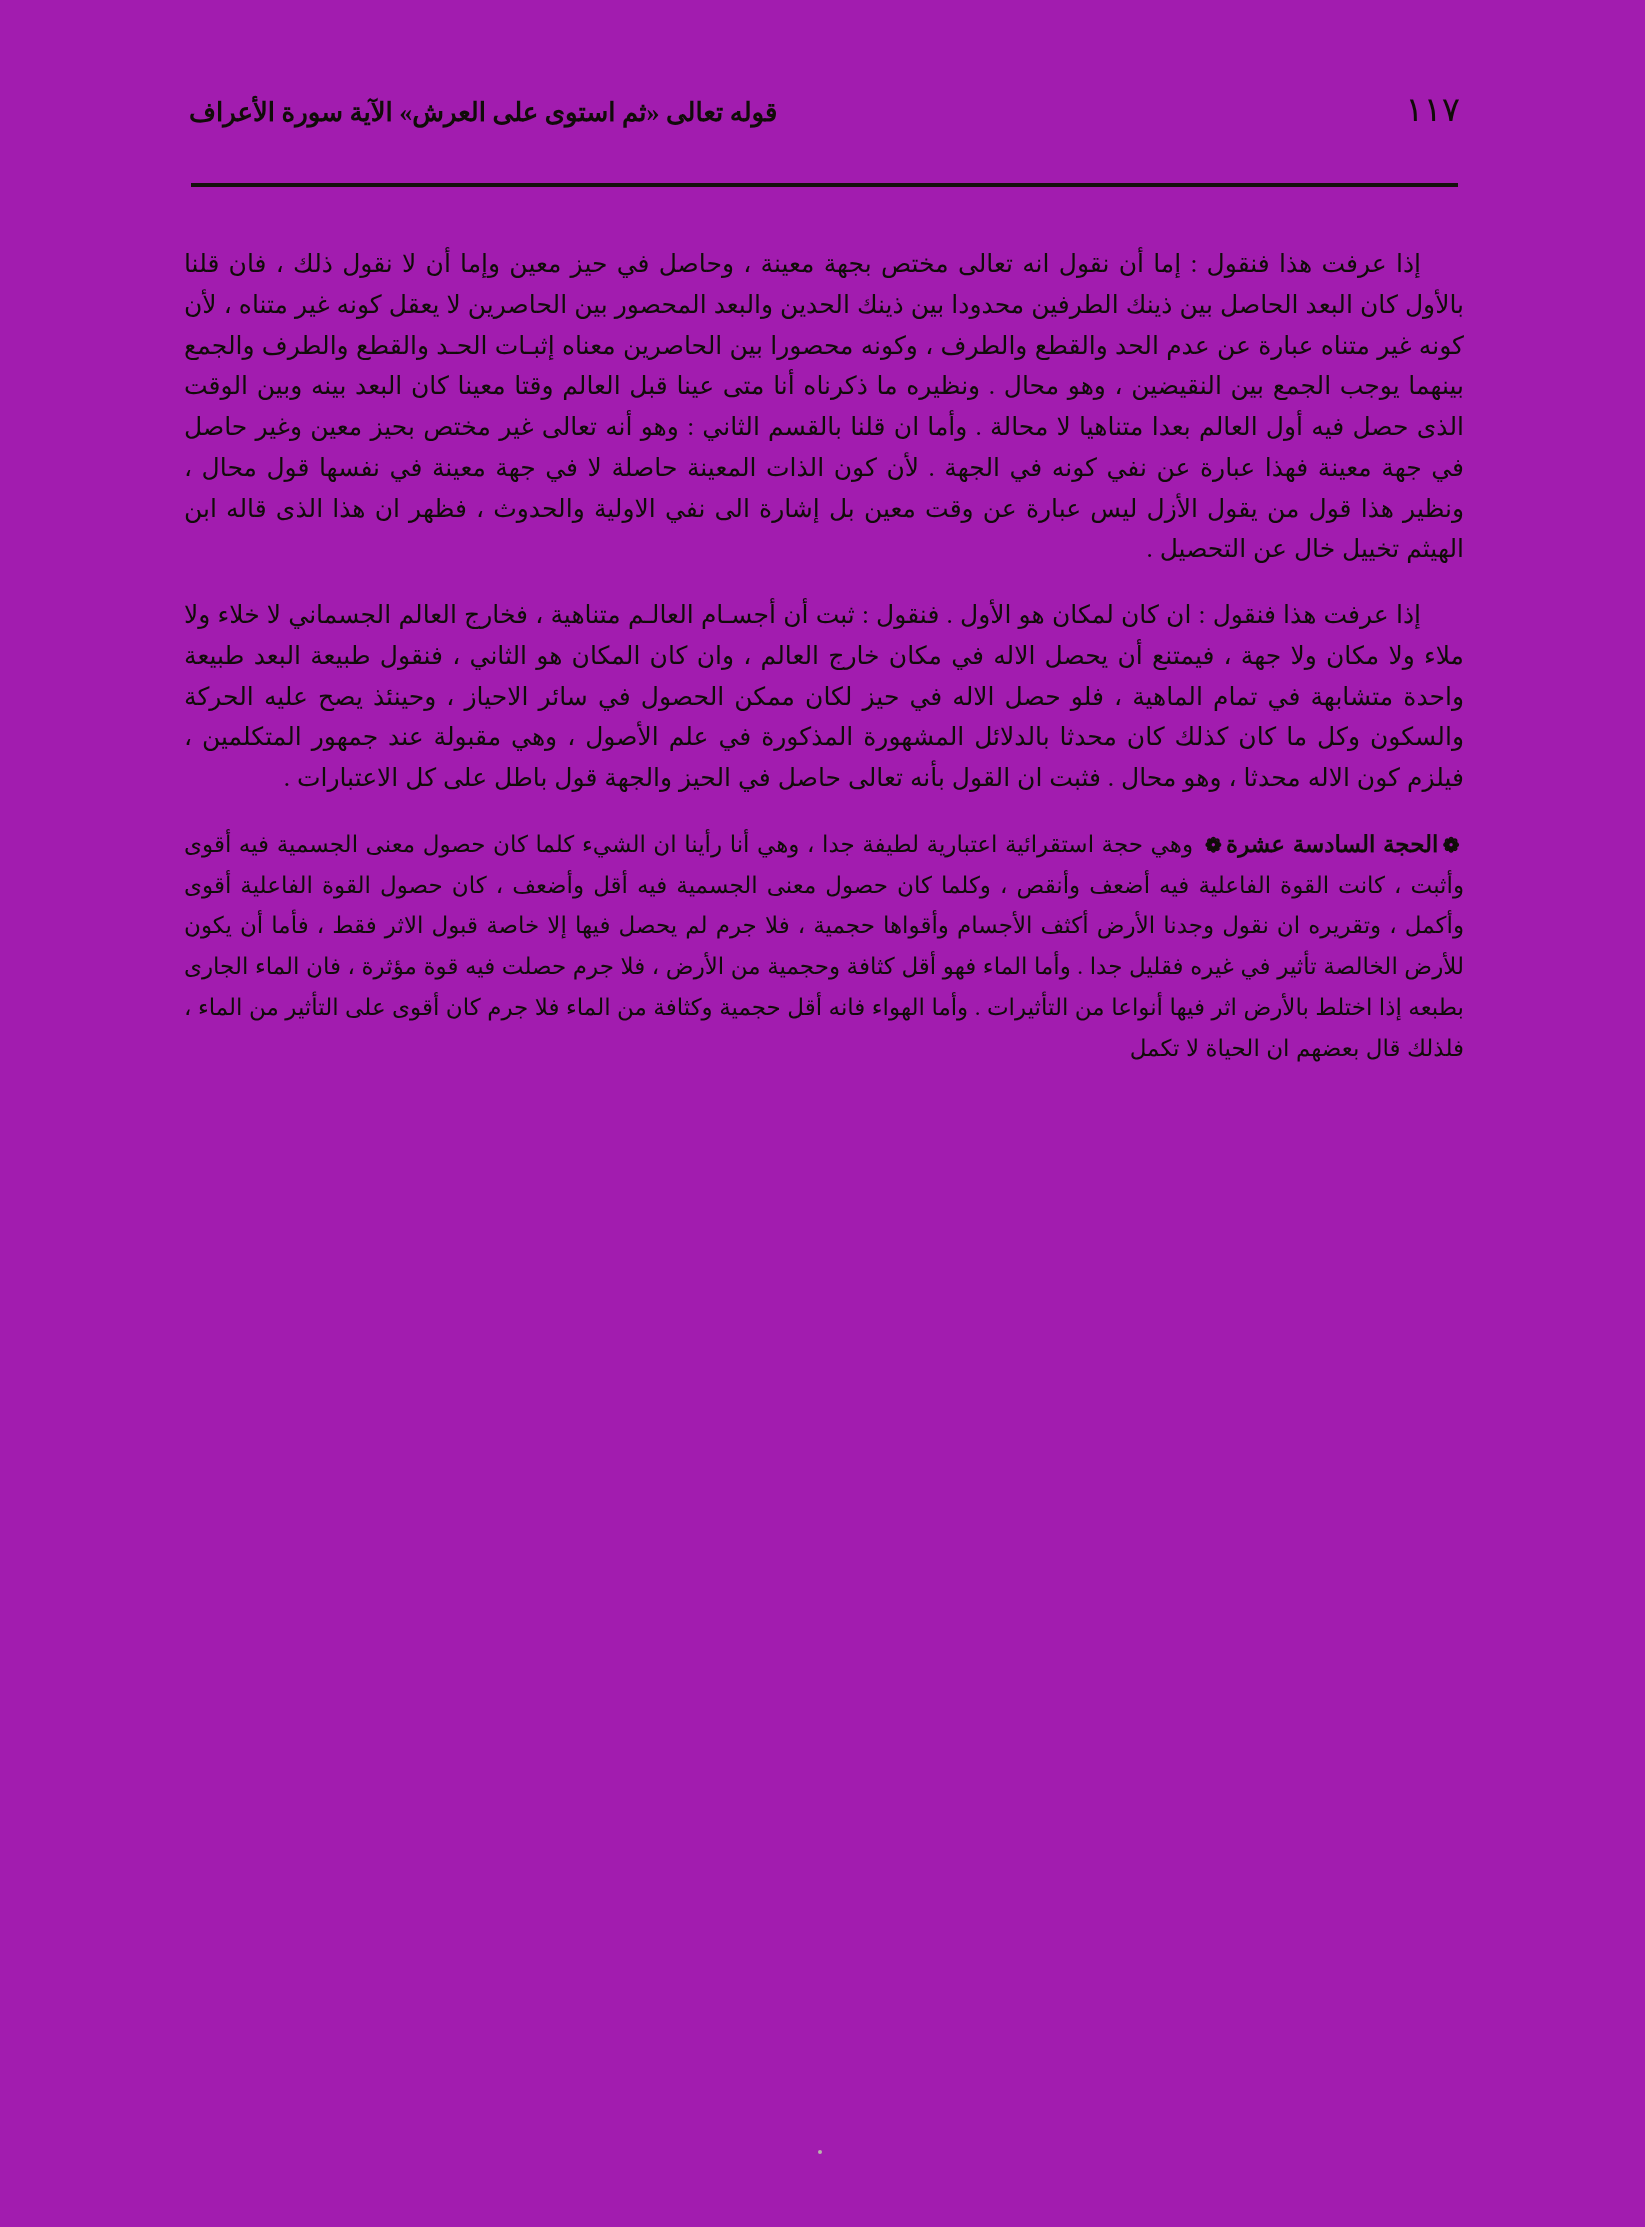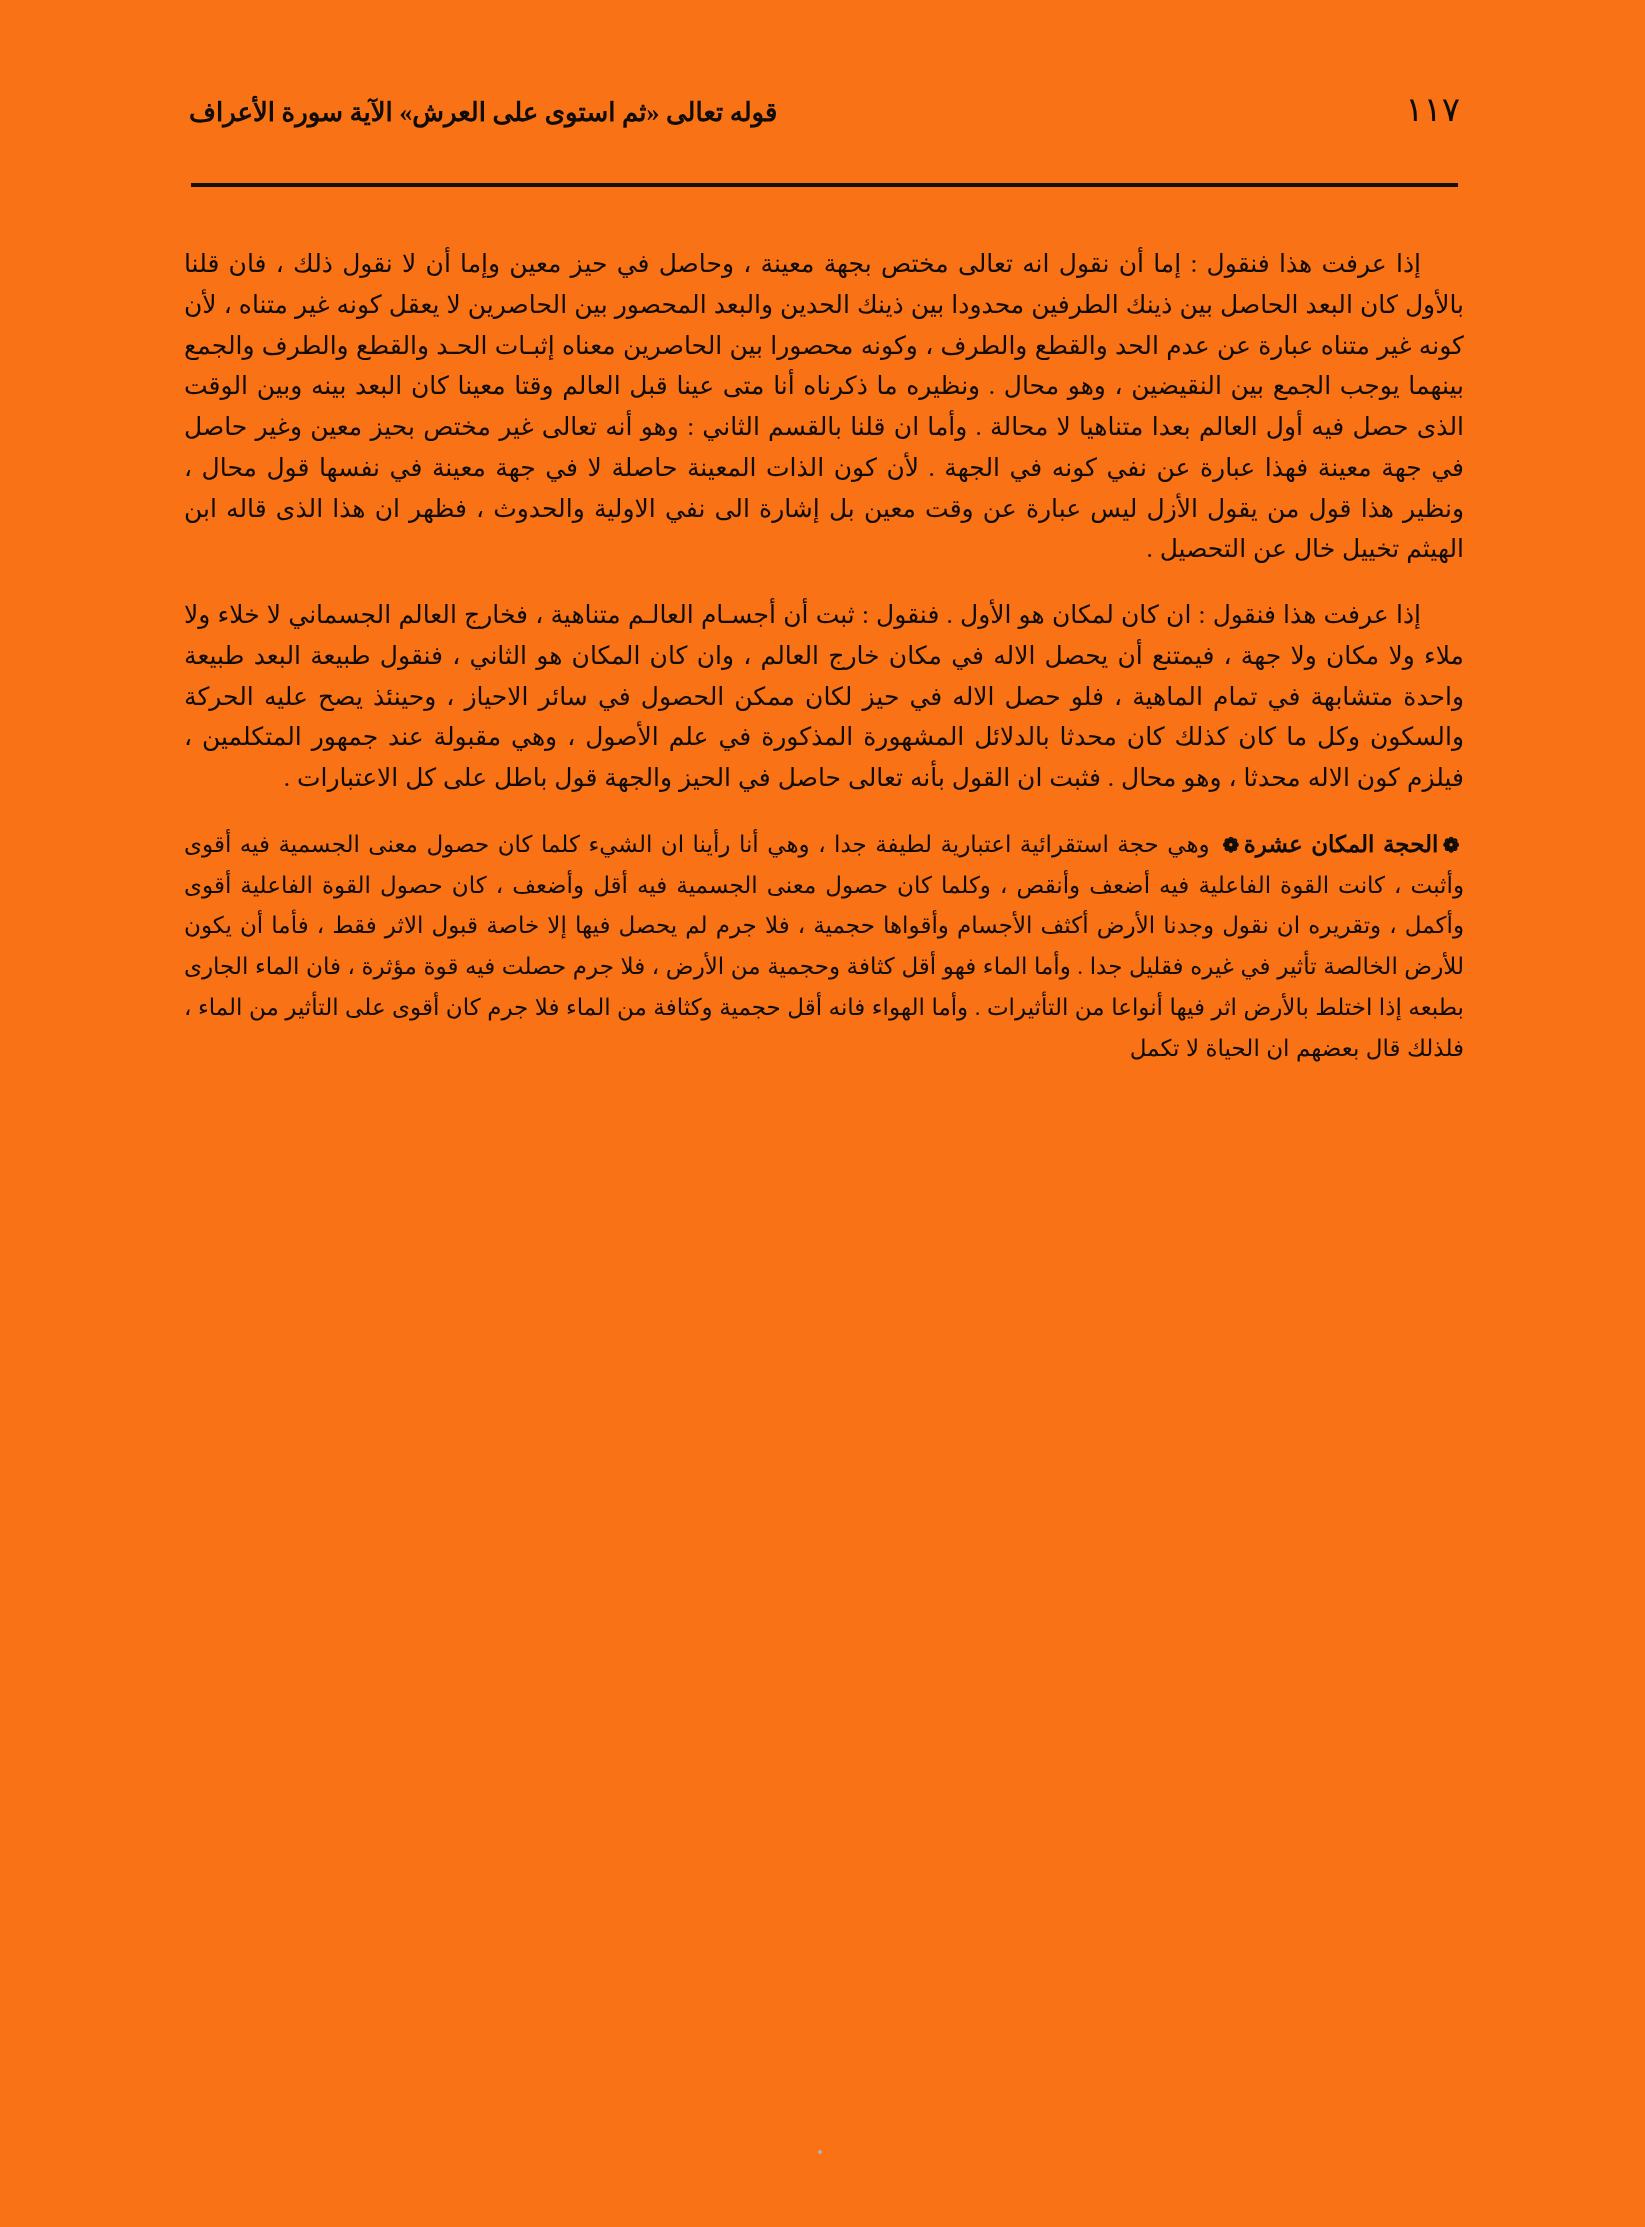--- a/index.html
+++ b/index.html
@@ -13,21 +13,21 @@
     font-family: "Liberation Serif", "DejaVu Serif", serif;
     color: #100c08;
     position: relative;
     overflow: hidden;
   }
   .page {
     position: absolute;
     top: 0; left: 0;
     width: 1645px;
     height: 2227px;
-    background: #f97316;
+    background: #a21caf;
   }
   
   .header {
     position: absolute;
     top: 89px;
     left: 189px;
     right: 185px;
     display: flex;
     flex-direction: row-reverse;
     align-items: baseline;
@@ -119,21 +119,21 @@
       <span>إذا عرفت هذا فنقول : إما أن نقول انه تعالى مختص بجهة معينة ، وحاصل في حيز معين وإما أن لا نقول ذلك ، فان قلنا بالأول كان البعد الحاصل بين ذينك الطرفين محدودا بين ذينك الحدين والبعد المحصور بين الحاصرين لا يعقل كونه غير متناه ، لأن كونه غير متناه عبارة عن عدم الحد والقطع والطرف ، وكونه محصورا بين الحاصرين معناه إثبـات الحـد والقطع والطرف والجمع بينهما يوجب الجمع بين النقيضين ، وهو محال . ونظيره ما ذكرناه أنا متى عينا قبل العالم وقتا معينا كان البعد بينه وبين الوقت الذى حصل فيه أول العالم بعدا متناهيا لا محالة . وأما ان قلنا بالقسم الثاني : وهو أنه تعالى غير مختص بحيز معين وغير حاصل في جهة معينة فهذا عبارة عن نفي كونه في الجهة . لأن كون الذات المعينة حاصلة لا في جهة معينة في نفسها قول محال ، ونظير هذا قول من يقول الأزل ليس عبارة عن وقت معين بل إشارة الى نفي الاولية والحدوث ، فظهر ان هذا الذى قاله ابن الهيثم تخييل خال عن التحصيل .</span>
     </p>
 
 
     <p class="para">
       <span>إذا عرفت هذا فنقول : ان كان لمكان هو الأول . فنقول : ثبت أن أجسـام العالـم متناهية ، فخارج العالم الجسماني لا خلاء ولا ملاء ولا مكان ولا جهة ، فيمتنع أن يحصل الاله في مكان خارج العالم ، وان كان المكان هو الثاني ، فنقول طبيعة البعد طبيعة واحدة متشابهة في تمام الماهية ، فلو حصل الاله في حيز لكان ممكن الحصول في سائر الاحياز ، وحينئذ يصح عليه الحركة والسكون وكل ما كان كذلك كان محدثا بالدلائل المشهورة المذكورة في علم الأصول ، وهي مقبولة عند جمهور المتكلمين ، فيلزم كون الاله محدثا ، وهو محال . فثبت ان القول بأنه تعالى حاصل في الحيز والجهة قول باطل على كل الاعتبارات .</span>
     </p>
 
     <p class="para noindent">
       <span class="marker">
-        <span class="orn">❁</span><span>الحجة المكان عشرة</span><span class="orn">❁</span>
+        <span class="orn">❁</span><span>الحجة السادسة عشرة</span><span class="orn">❁</span>
       </span>
       <span class="tail">وهي حجة استقرائية اعتبارية لطيفة جدا ، وهي أنا رأينا ان الشيء كلما كان حصول معنى الجسمية فيه أقوى وأثبت ، كانت القوة الفاعلية فيه أضعف وأنقص ، وكلما كان حصول معنى الجسمية فيه أقل وأضعف ، كان حصول القوة الفاعلية أقوى وأكمل ، وتقريره ان نقول وجدنا الأرض أكثف الأجسام وأقواها حجمية ، فلا جرم لم يحصل فيها إلا خاصة قبول الاثر فقط ، فأما أن يكون للأرض الخالصة تأثير في غيره فقليل جدا . وأما الماء فهو أقل كثافة وحجمية من الأرض ، فلا جرم حصلت فيه قوة مؤثرة ، فان الماء الجارى بطبعه إذا اختلط بالأرض اثر فيها أنواعا من التأثيرات . وأما الهواء فانه أقل حجمية وكثافة من الماء فلا جرم كان أقوى على التأثير من الماء ، فلذلك قال بعضهم ان الحياة لا تكمل</span>
     </p>
 
   </div>
 
   <div class="faint"></div>
 </div>
 
 

